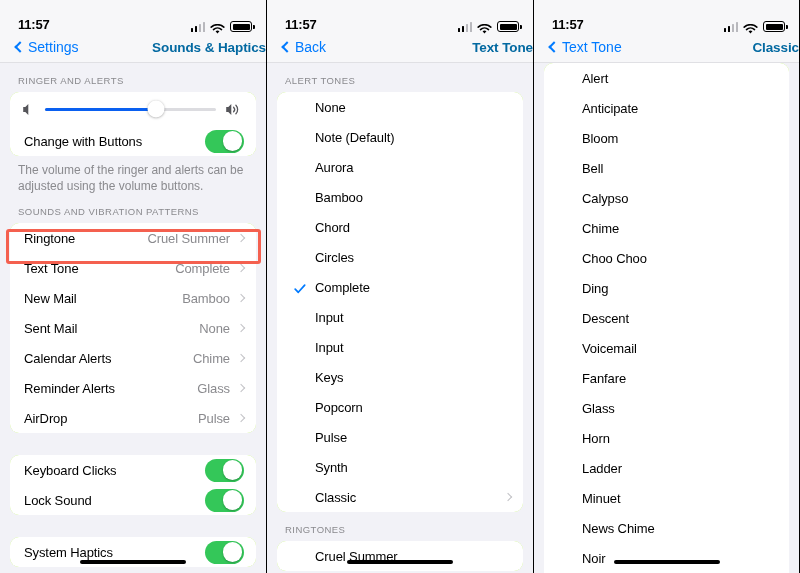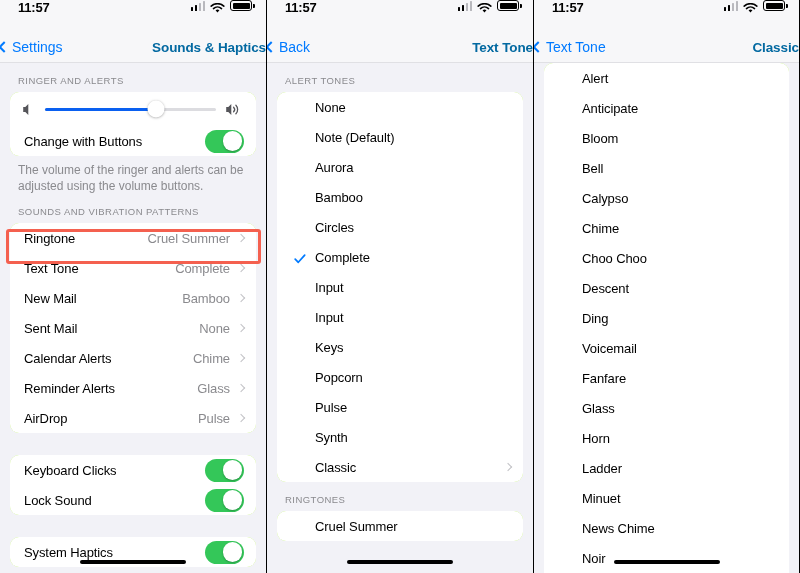--- a/index.html
+++ b/index.html
@@ -17,21 +17,21 @@
     overflow: hidden;
     flex: 0 0 auto;
   }
   .phone + .phone { margin-left: 1px; }
   .phone:nth-child(3) { width: 265px; }
 
   
   .statusbar {
     height: 32px;
     background: #f7f7f9;
-    display: flex; align-items: flex-start;
+    display: flex; align-items: flex-end;
     justify-content: space-between;
     padding: 0 14px 0 18px;
     position: relative; z-index: 5;
   }
   .status-time {
     font-size: 13px; font-weight: bold; color: #000;
     letter-spacing: -0.2px;
   }
   .status-icons { display: flex; align-items: center; gap: 5px; }
   .cell-bars { display: flex; align-items: flex-end; gap: 1.5px; height: 10px; }
@@ -50,21 +50,21 @@
     width:2px; height:4px; background:#000; border-radius:0 1px 1px 0;
   }
   .battery span { display:block; height:100%; background:#000; border-radius:1px; }
 
   
   .navbar {
     height: 31px;
     background: #f7f7f9;
     display: flex; align-items: center;
     position: relative;
-    padding-left: 0;
+    padding-left: 16px;
     border-bottom: 0.5px solid #e0e0e4;
   }
   .nav-back {
     display: flex; align-items: center;
     color: #007aff; font-size: 14px;
     cursor: pointer; gap: 3px;
     position: relative; z-index: 2;
   }
   .chev-left {
     width: 8px; height: 8px;
@@ -399,20 +399,24 @@
         </div>
         <div class="tone-row">
           <span class="tone-label">Aurora</span>
           <span class="sep"></span>
         </div>
         <div class="tone-row">
           <span class="tone-label">Bamboo</span>
           <span class="sep"></span>
         </div>
         <div class="tone-row">
+          <span class="tone-label">Chord</span>
+          <span class="sep"></span>
+        </div>
+        <div class="tone-row">
           <span class="tone-label">Circles</span>
           <span class="sep"></span>
         </div>
         <div class="tone-row">
           <span class="check">
             <svg width="12" height="12" viewBox="0 0 12 12">
                 <path d="M1.2 6.2 L4.3 9.3 L10.7 2.1" stroke="#007aff" stroke-width="1.7" fill="none" stroke-linecap="round" stroke-linejoin="round"></path>
               </svg>
           </span>
           <span class="tone-label">Complete</span>
@@ -516,25 +520,25 @@
         </div>
         <div class="tone-row">
           <span class="tone-label">Chime</span>
           <span class="sep"></span>
         </div>
         <div class="tone-row">
           <span class="tone-label">Choo Choo</span>
           <span class="sep"></span>
         </div>
         <div class="tone-row">
+          <span class="tone-label">Ding</span>
+          <span class="sep"></span>
+        </div>
+        <div class="tone-row">
           <span class="tone-label">Descent</span>
-          <span class="sep"></span>
-        </div>
-        <div class="tone-row">
-          <span class="tone-label">Ding</span>
           <span class="sep"></span>
         </div>
         <div class="tone-row">
           <span class="tone-label">Voicemail</span>
           <span class="sep"></span>
         </div>
         <div class="tone-row">
           <span class="tone-label">Fanfare</span>
           <span class="sep"></span>
         </div>

